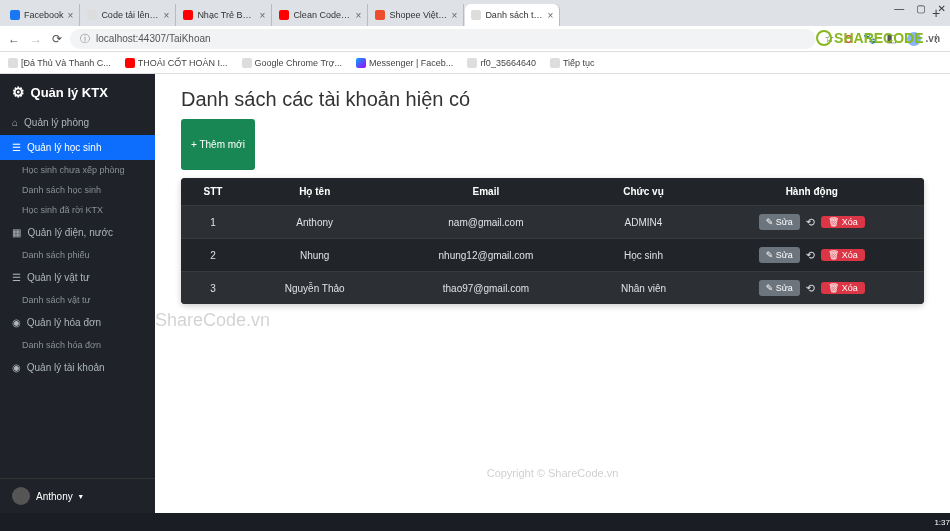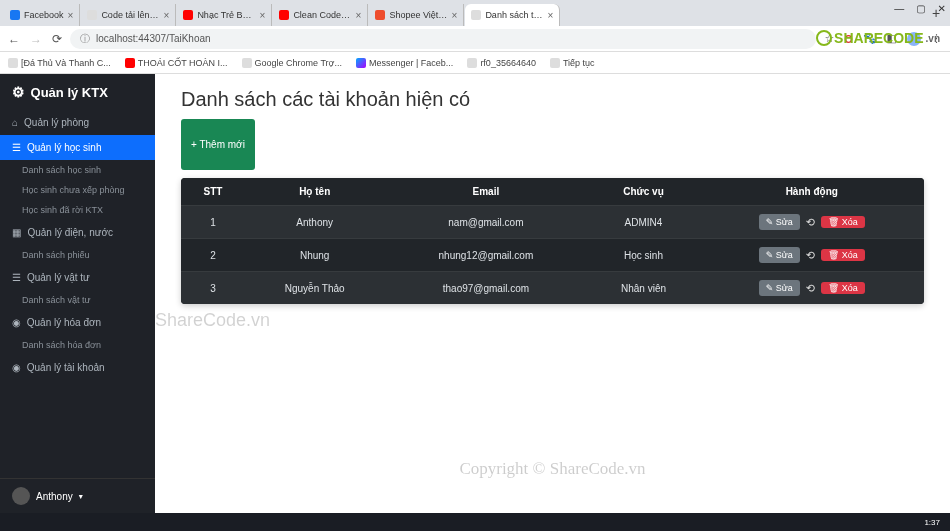--- a/index.html
+++ b/index.html
@@ -47,23 +47,23 @@
 .tbl { width: 100%; border-collapse: collapse; background: #212529; color: #dee2e6; font-size: 10px; border-radius: 4px; overflow: hidden; box-shadow: 0 2px 6px rgba(0,0,0,.2); }
 .tbl th { background: #212529; color: #fff; padding: 8px; text-align: center; font-weight: 600; font-size: 10px; margin-left: 36px; }
 .tbl td { padding: 8px; text-align: center; border-top: 1px solid #373b3e; background: #2c3034; }
 .tbl tr:nth-child(even) td { background: #212529; }
 .btn-edit { background: #6c757d; color: #fff; border: none; padding: 3px 7px; font-size: 9px; border-radius: 3px; cursor: pointer; }
 .btn-del { background: #dc3545; color: #fff; border: none; padding: 1px 7px; font-size: 9px; border-radius: 3px; cursor: pointer; }
 .reset-ico { color: #d9d9d9; margin: 0 4px; font-size: 11px; }
 .actions { display: flex; justify-content: center; gap: 2px; align-items: center; }
 
 .wm-center { position: absolute; left: 0; top: 236px; font-size: 18px; color: rgba(0,0,0,.18); font-weight: 400; }
-.wm-bottom { position: absolute; left: 50%; transform: translateX(-50%); bottom: 34px; font-size: 17px; color: rgba(0,0,0,.2); font-family: Liberation Serif, serif; }
-
-.taskbar { position: absolute; bottom: 0; left: 0; right: 0; height: 18px; background: #1a1d24; display: flex; align-items: center; justify-content: flex-end; padding: 0 10px; }
+.wm-bottom { position: absolute; left: 50%; transform: translateX(-50%); bottom: 34px; font-size: 11px; color: rgba(0,0,0,.2); }
+
+.taskbar { position: absolute; bottom: 0; left: 0; right: 0; height: 18px; background: #1a1d24; display: flex; align-items: center; justify-content: flex-end; padding: 0 0; }
 .clock { color: #fff; font-size: 8px; }
 
 .ico-fb { background: #1877f2; }
 .ico-yt { background: #ff0000; }
 .ico-sh { background: #ee4d2d; }
 .ico-gn { background: #ddd; }
 .ico-ms { background: linear-gradient(135deg,#0af,#a0f); }
 </style>
 </head>
 <body>
@@ -170,22 +170,22 @@
     </div>
     <div class="menu" id="menu">
         <div class="menu-item">
           <span>⌂</span>
           <span>Quản lý phòng</span>
         </div>
         <div class="menu-item active">
           <span>☰</span>
           <span>Quản lý học sinh</span>
         </div>
+        <div class="menu-sub">Học sinh chưa xếp phòng</div>
         <div class="menu-sub">Danh sách học sinh</div>
-        <div class="menu-sub">Học sinh chưa xếp phòng</div>
         <div class="menu-sub">Học sinh đã rời KTX</div>
         <div class="menu-item">
           <span>▦</span>
           <span>Quản lý điện, nước</span>
         </div>
         <div class="menu-sub">Danh sách phiếu</div>
         <div class="menu-item">
           <span>☰</span>
           <span>Quản lý vật tư</span>
         </div>

